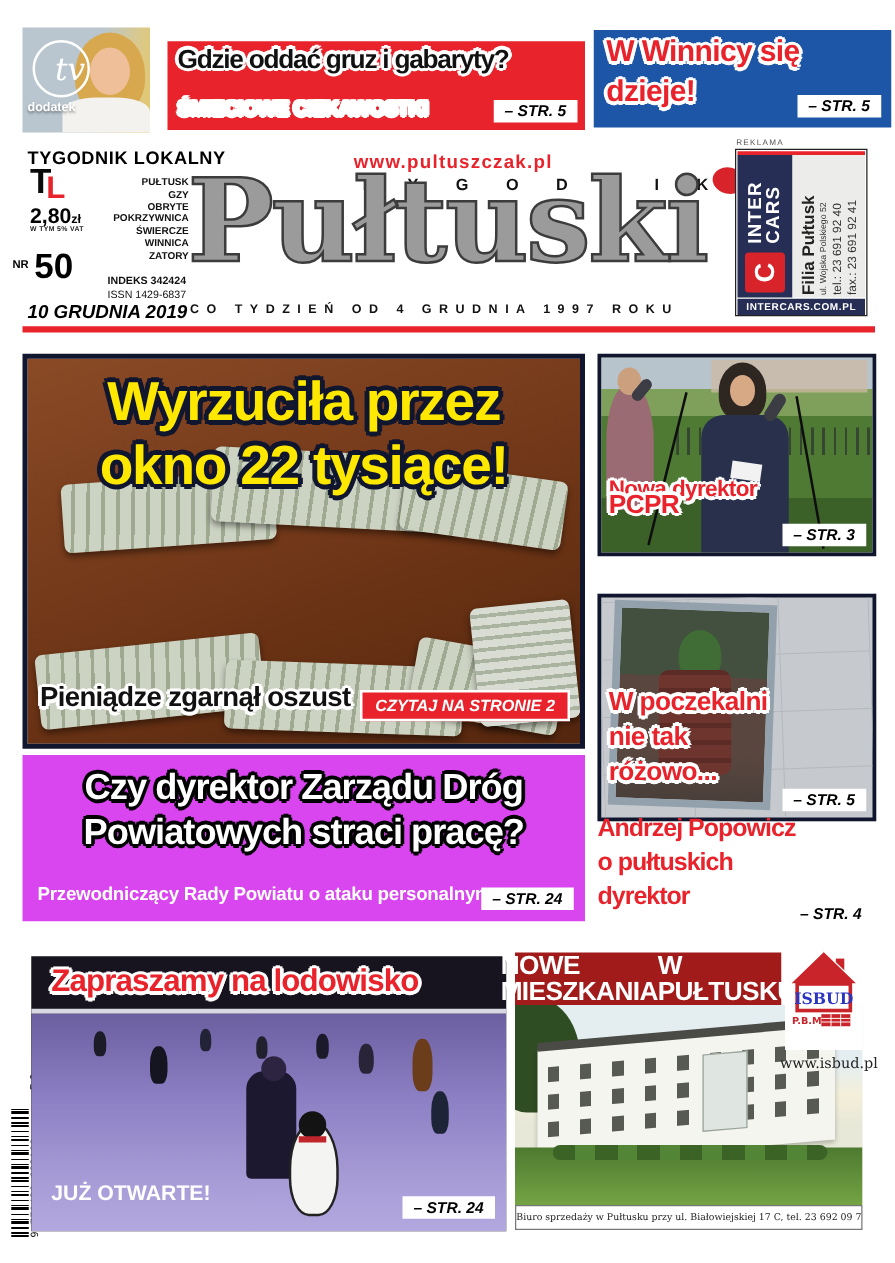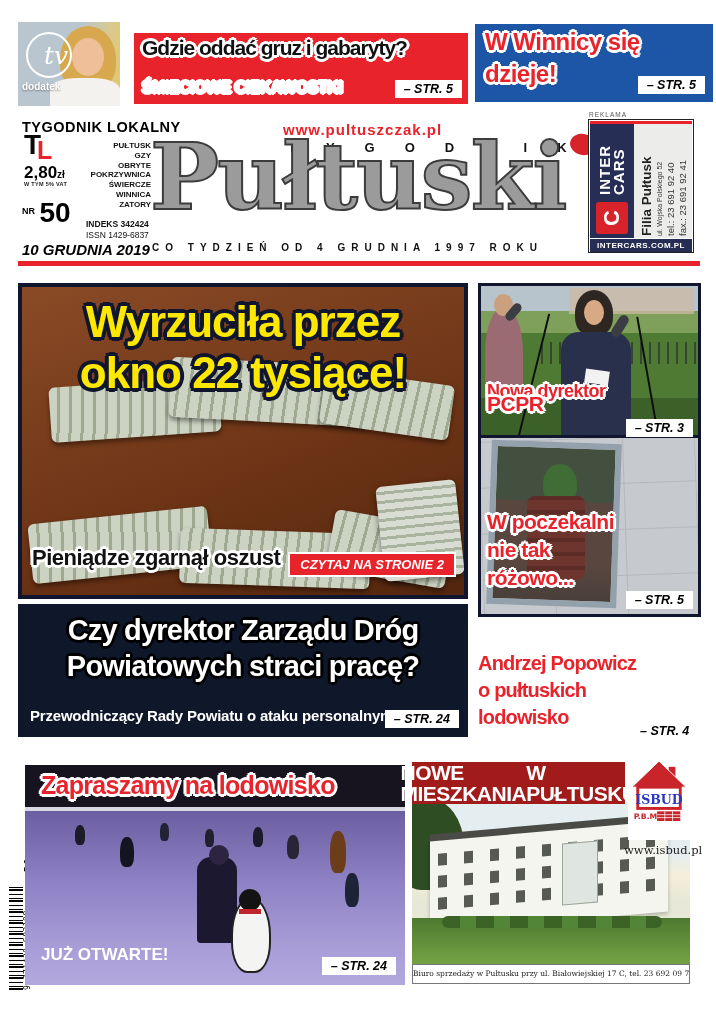--- a/index.html
+++ b/index.html
@@ -60,21 +60,21 @@
     <span class="abs" style="left:0;top:0;font-size:28px;font-weight:900;color:#0a0a0a;line-height:1;">T</span>
     <span class="abs" style="left:13px;top:7px;font-size:25px;font-weight:900;color:#e8232b;line-height:1;
                  text-shadow:1.5px 0 0 #fff,-1.5px 0 0 #fff,0 1.5px 0 #fff,0 -1.5px 0 #fff;">L</span>
   </div>
 
   <div class="abs" style="left:24px;top:163px;font-weight:900;color:#000;">
     <span style="font-size:17px;">2,80</span><span style="font-size:10px;">zł</span>
   </div>
   <div class="abs" style="left:24px;top:181px;font-size:5.5px;font-weight:bold;color:#222;letter-spacing:0.3px;">W TYM 5% VAT</div>
 
-  <div class="abs" style="left:22px;top:197px;color:#000;">
+  <div class="abs" style="left:10px;top:197px;color:#000;">
     <span style="font-size:9px;font-weight:bold;vertical-align:8px;">NR</span>
     <span style="font-size:28px;font-weight:900;">50</span>
   </div>
 
   <div class="abs" style="left:83px;top:141px;width:68px;text-align:right;font-size:8px;line-height:9.8px;font-weight:bold;color:#111;">
     <div>PUŁTUSK</div>
     <div>GZY</div>
     <div>OBRYTE</div>
     <div>POKRZYWNICA</div>
     <div>ŚWIERCZE</div>
@@ -158,49 +158,49 @@
     <div class="abs" style="left:104px;top:84px;width:24px;height:14px;background:#f2f2f2;transform:rotate(8deg);"></div>
     <div class="abs" style="left:52px;top:26px;width:2px;height:126px;background:#0e0e0e;transform:rotate(14deg);"></div>
     <div class="abs" style="left:166px;top:30px;width:2px;height:124px;background:#0e0e0e;transform:rotate(-10deg);"></div>
     <div class="abs" style="left:134px;top:28px;width:10px;height:24px;background:#3c3c44;border-radius:5px;transform:rotate(32deg);"></div>
     <div class="abs" style="left:28px;top:16px;width:9px;height:20px;background:#3c3c44;border-radius:5px;transform:rotate(40deg);"></div>
     <div class="abs ow3" style="left:6px;bottom:40px;font-size:18px;font-weight:900;color:#e8232b;letter-spacing:-0.5px;z-index:3;">Nowa dyrektor</div>
     <div class="abs ow3" style="left:6px;bottom:26px;font-size:21px;font-weight:900;color:#e8232b;letter-spacing:-0.5px;z-index:3;">PCPR</div>
     <div class="pref" style="right:5px;bottom:5px;z-index:3;">– STR. 3</div>
   </div>
 
-  <div class="abs" style="left:478px;top:435px;width:223px;height:182px;box-sizing:border-box;border:3px solid #10162e;
+  <div class="abs" style="left:478px;top:475px;width:223px;height:182px;box-sizing:border-box;border:3px solid #10162e;
               background:#c6c9cd;overflow:hidden;">
     <div class="abs" style="left:0;top:0;right:0;bottom:0;
                 background-image:linear-gradient(#b4b7bc 1px,transparent 1px),linear-gradient(90deg,#b4b7bc 1px,transparent 1px);
                 background-size:72px 46px;transform:rotate(-2deg);"></div>
     <div class="abs" style="left:8px;top:4px;width:118px;height:152px;border:6px solid #93a1ad;transform:rotate(2deg);
                 background:linear-gradient(180deg,#43503f 0 35%,#59473f 35% 75%,#4a3f3a);"></div>
     <div class="abs" style="left:62px;top:26px;width:34px;height:40px;background:#3f6d35;border-radius:50% 50% 40% 40%;"></div>
     <div class="abs" style="left:46px;top:58px;width:58px;height:84px;border-radius:8px;
                 background:repeating-linear-gradient(0deg,#6e352e 0 10px,#5d2b26 10px 14px);"></div>
     <div class="abs ow3" style="left:6px;bottom:80px;font-size:21px;font-weight:900;color:#e8232b;letter-spacing:-0.5px;z-index:3;">W poczekalni</div>
     <div class="abs ow3" style="left:6px;bottom:52px;font-size:21px;font-weight:900;color:#e8232b;letter-spacing:-0.5px;z-index:3;">nie tak</div>
     <div class="abs ow3" style="left:6px;bottom:24px;font-size:21px;font-weight:900;color:#e8232b;letter-spacing:-0.5px;z-index:3;">różowo...</div>
     <div class="pref" style="right:5px;bottom:5px;z-index:3;">– STR. 5</div>
   </div>
 
-  <div class="abs" style="left:18px;top:604px;width:450px;height:133px;background:#0f172a;">
+  <div class="abs" style="left:18px;top:604px;width:450px;height:133px;background:#d946ef;">
     <div class="abs" style="left:0;top:8px;width:100%;text-align:center;">
       <div class="ob3" style="font-size:29px;font-weight:900;color:#fff;letter-spacing:-0.8px;line-height:1.25;">Czy dyrektor Zarządu Dróg</div>
       <div class="ob3" style="font-size:29px;font-weight:900;color:#fff;letter-spacing:-0.8px;line-height:1.25;">Powiatowych straci pracę?</div>
     </div>
     <div class="abs" style="left:12px;bottom:13px;font-size:15px;font-weight:900;color:#fff;letter-spacing:-0.2px;">Przewodniczący Rady Powiatu o ataku personalnym</div>
     <div class="pref" style="right:9px;bottom:9px;">– STR. 24</div>
   </div>
 
   <div class="abs" style="left:478px;top:650px;width:238px;height:96px;">
     <div style="font-size:20px;font-weight:900;color:#e8232b;letter-spacing:-0.8px;line-height:1.35;">Andrzej Popowicz</div>
     <div style="font-size:20px;font-weight:900;color:#e8232b;letter-spacing:-0.8px;line-height:1.35;">o pułtuskich</div>
-    <div style="font-size:20px;font-weight:900;color:#e8232b;letter-spacing:-0.8px;line-height:1.35;">lodowisko</div>
+    <div style="font-size:20px;font-weight:900;color:#e8232b;letter-spacing:-0.8px;line-height:1.35;">dyrektor</div>
     <div class="abs" style="left:162px;top:74px;font-size:12.5px;font-style:italic;font-weight:bold;color:#000;">– STR. 4</div>
   </div>
 
   <div class="abs" style="left:2px;top:840px;width:30px;height:150px;">
     <div class="rot-inner" style="width:150px;height:30px;display:flex;align-items:flex-end;">
       <div style="width:104px;">
         <div style="height:14px;background:repeating-linear-gradient(90deg,#000 0 2px,#fff 2px 3px,#000 3px 4px,#fff 4px 7px,#000 7px 8px,#fff 8px 11px);"></div>
         <div style="font-family:'DejaVu Sans Mono',monospace;font-size:8px;letter-spacing:0.5px;color:#000;">9 771429 683198</div>
       </div>
       <div style="margin-left:14px;font-size:9px;font-weight:bold;letter-spacing:3px;color:#000;">50</div>

